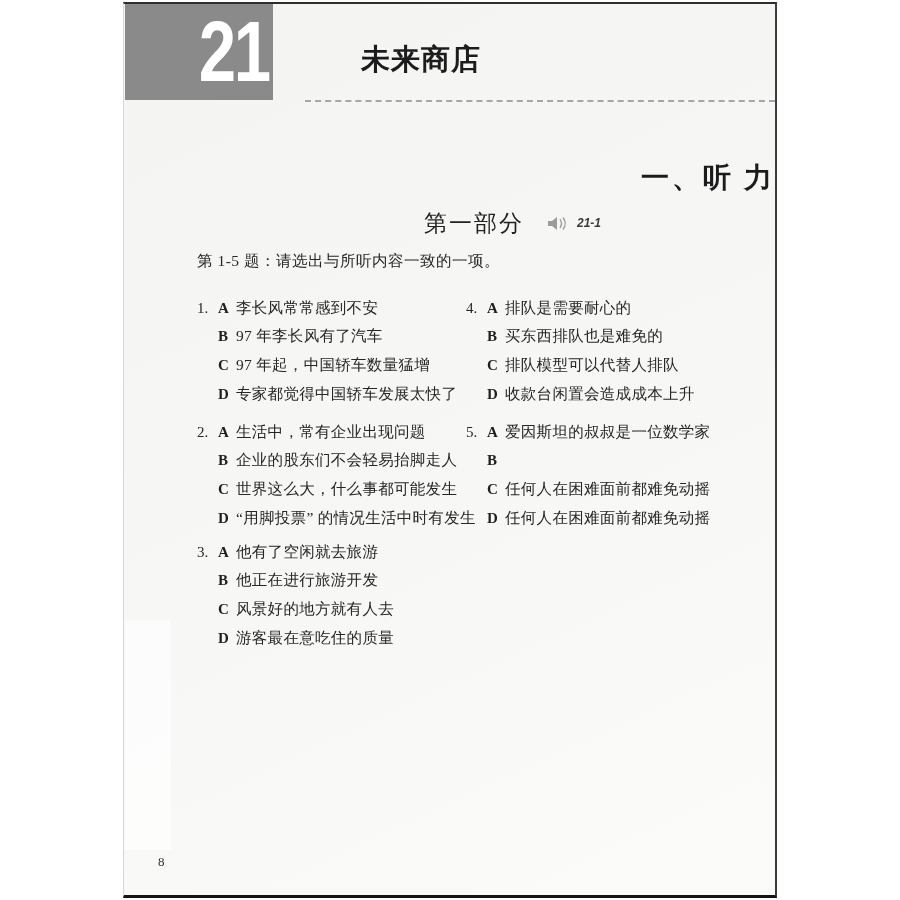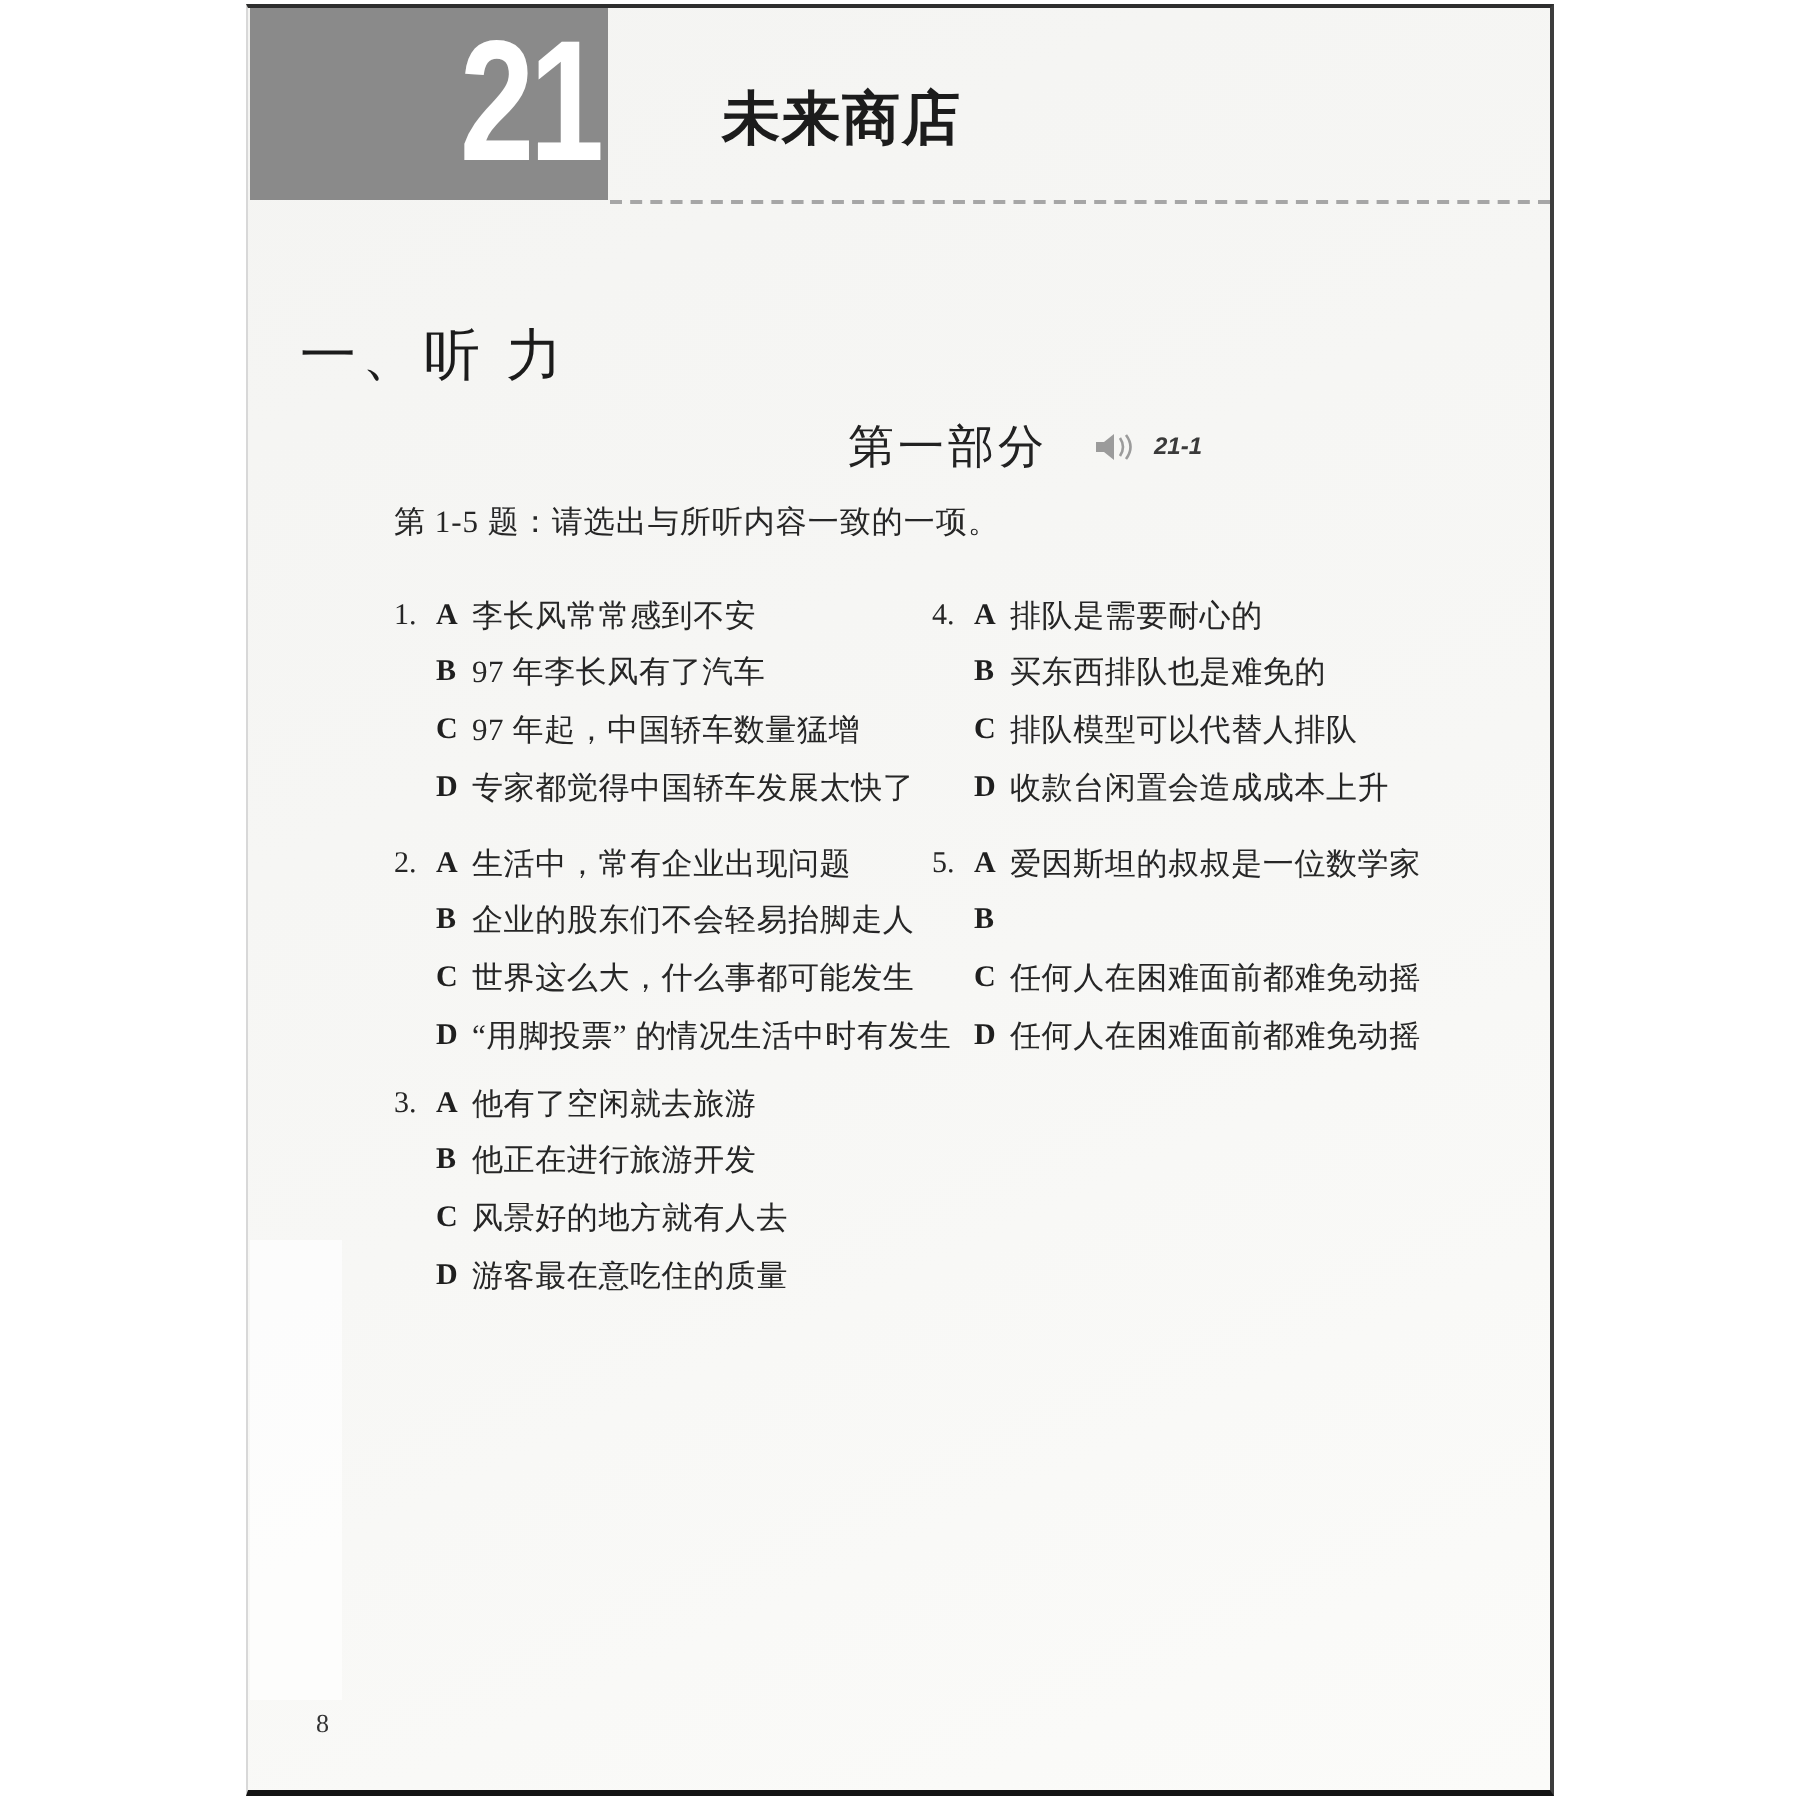--- a/index.html
+++ b/index.html
@@ -12,43 +12,43 @@
   .book-page {
     position:absolute; left:123px; top:2px; width:654px; height:896px;
     box-sizing:border-box;
     background:linear-gradient(155deg,#f4f4f2 0%,#f7f7f5 55%,#fbfbf9 100%);
     border-top:2px solid #2e2e2e;
     border-right:2px solid #3d3d3d;
     border-bottom:3px solid #141414;
     border-left:1px solid #d8d8d8;
   }
   .lesson-box {
-    position:absolute; left:1px; top:0; width:179px; height:96px;
+    position:absolute; left:1px; top:0; width:148px; height:96px;
     background:#8a8a8a; color:#ffffff; text-align:right; overflow:hidden;
   }
   .lesson-num {
     display:inline-block;
     font-family:"Liberation Sans","DejaVu Sans",sans-serif;
     font-weight:bold; font-size:86px; line-height:94px;
     letter-spacing:-3px; padding-right:5px;
     transform:scaleX(0.78); transform-origin:100% 50%;
   }
   .lesson-title {
     position:absolute; left:237px; top:36px;
     font-family:Liberation Mono, monospace;
     font-weight:bold; font-size:29px; color:#1c1c1c; letter-spacing:1px;
   }
   .dash-divider {
     position:absolute; left:181px; right:0; top:96px; height:0;
     border-top:2px dashed #a6a6a6;
   }
   .sec-head {
     position:absolute; top:155px; left:0; width:100%; box-sizing:border-box;
-    padding-left:26px; text-align:left;
-    font-size:28px; font-weight:normal; color:#1b1b1b; letter-spacing:3px;
+    padding-left:26px; text-align:right;
+    font-size:28px; font-weight:bold; color:#1b1b1b; letter-spacing:3px;
   }
   .part-row {
     position:absolute; left:300px; top:208px;
     display:flex; align-items:center; height:22px;
   }
   .part-head { font-size:23px; font-weight:normal; letter-spacing:2px; color:#222222; }
   .audio-icon { margin-left:24px; display:inline-flex; align-items:center; }
   .audio-label {
     margin-left:5px; font-size:12px; font-style:italic; font-weight:bold;
     color:#3a3a3a; font-family:"Liberation Sans","DejaVu Sans",sans-serif;

